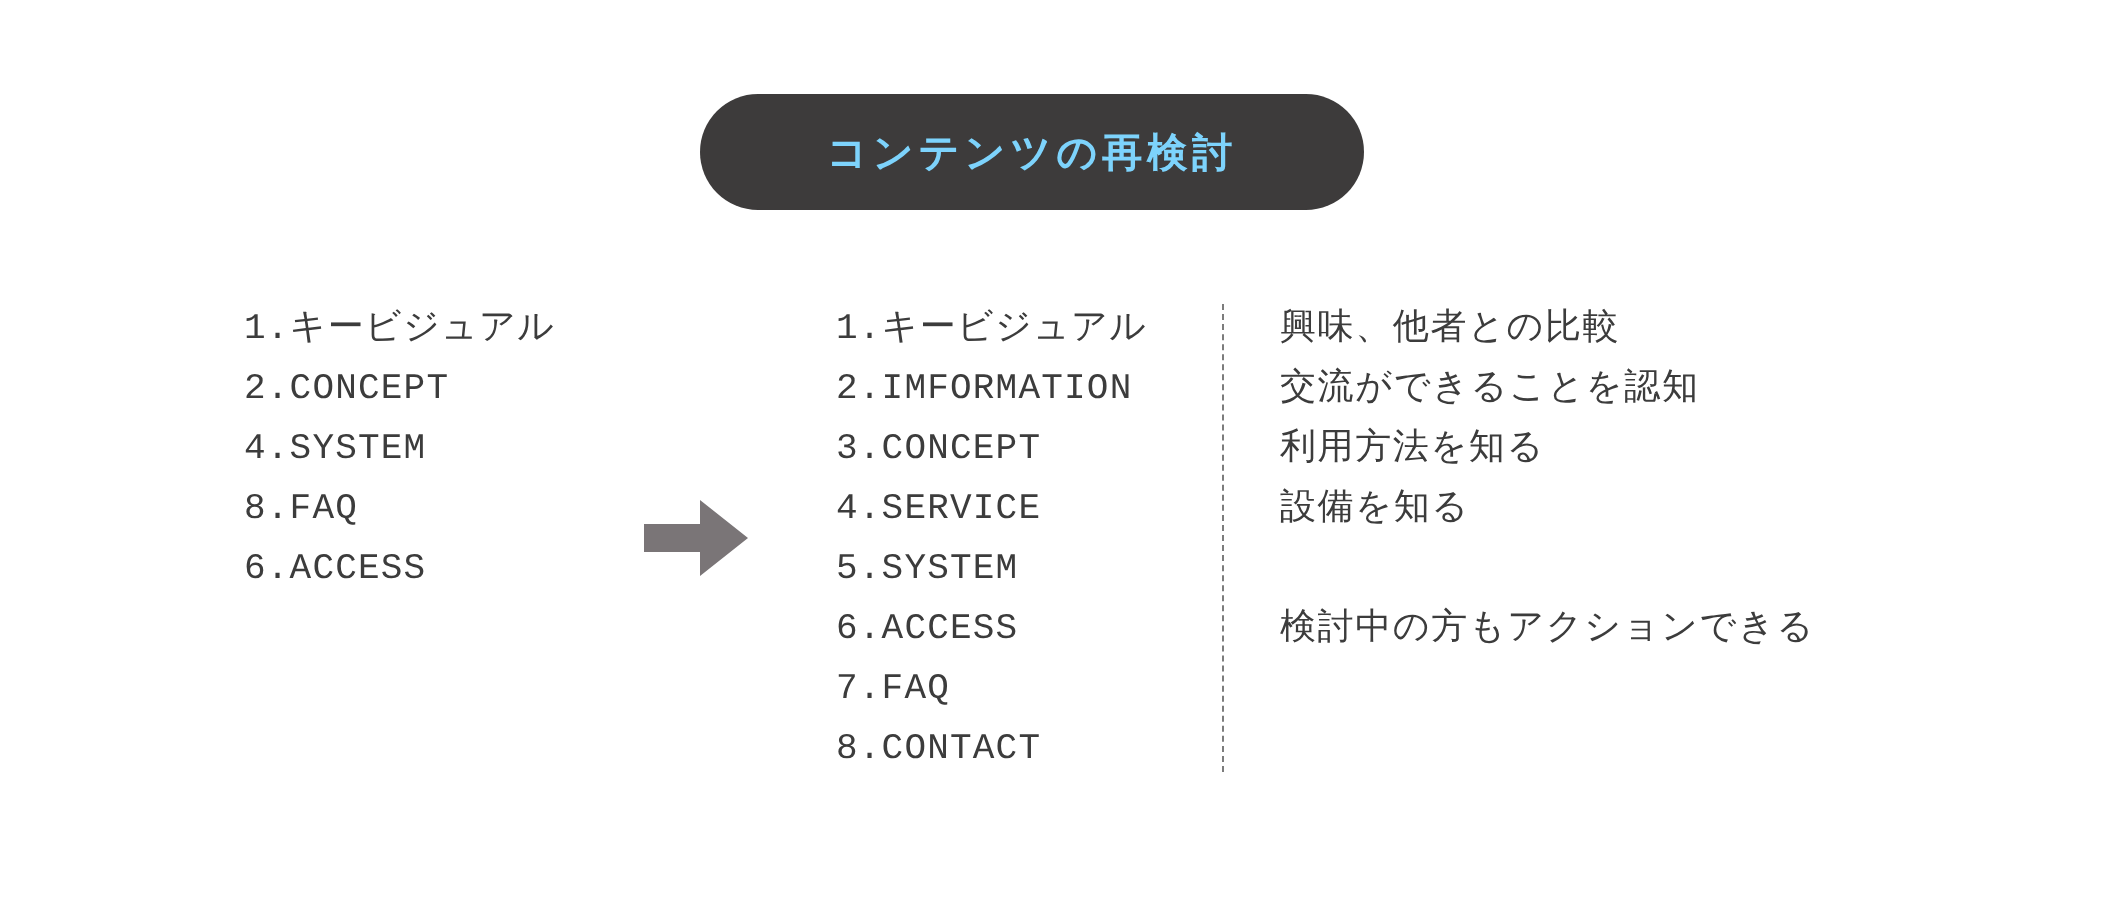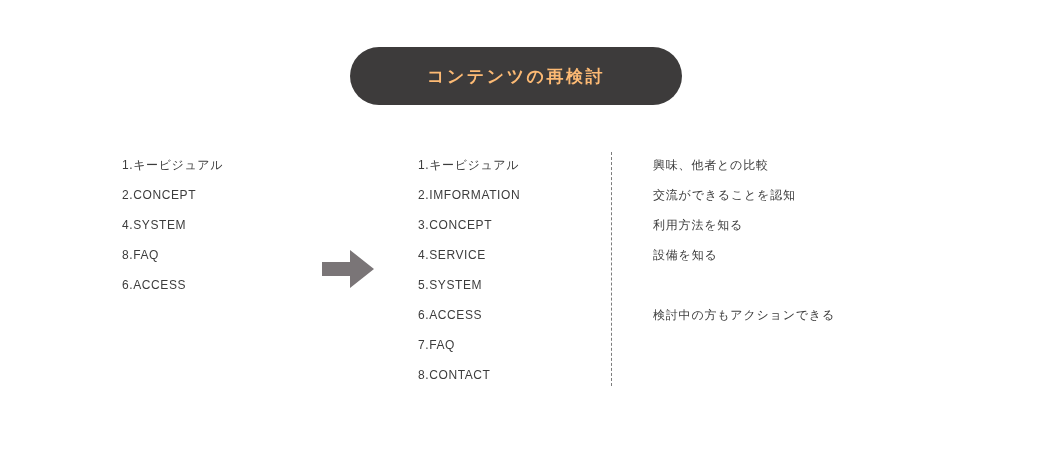--- a/index.html
+++ b/index.html
@@ -24,46 +24,47 @@
     top: 47px;
     width: 332px;
     height: 58px;
     background: #3d3b3b;
     border-radius: 29px;
     display: flex;
     align-items: center;
     justify-content: center;
   }
   .title-pill .title-text {
-    color: #fdba74;
-    font-size: 17px;
+    color: #7dd3fc;
+    font-size: 20px;
     font-weight: bold;
     letter-spacing: 2.5px;
     white-space: nowrap;
   }
 
   
   .col {
     position: absolute;
     top: 150px;
   }
   .col .row {
     height: 30px;
     line-height: 30px;
-    font-size: 12px;
+    font-size: 18px;
     white-space: nowrap;
     letter-spacing: 0.6px;
+    font-family: Liberation Mono, monospace;
   }
   .col .row.blank {
     color: transparent;
   }
 
   #col-before { left: 122px; }
   #col-after  { left: 418px; }
-  #col-notes  { left: 640px; margin-left: 13px; }
+  #col-notes  { left: 640px; }
 
   #col-notes .row {
     letter-spacing: 0.8px;
   }
 
   
   .arrow {
     position: absolute;
     left: 322px;
     top: 249px;

